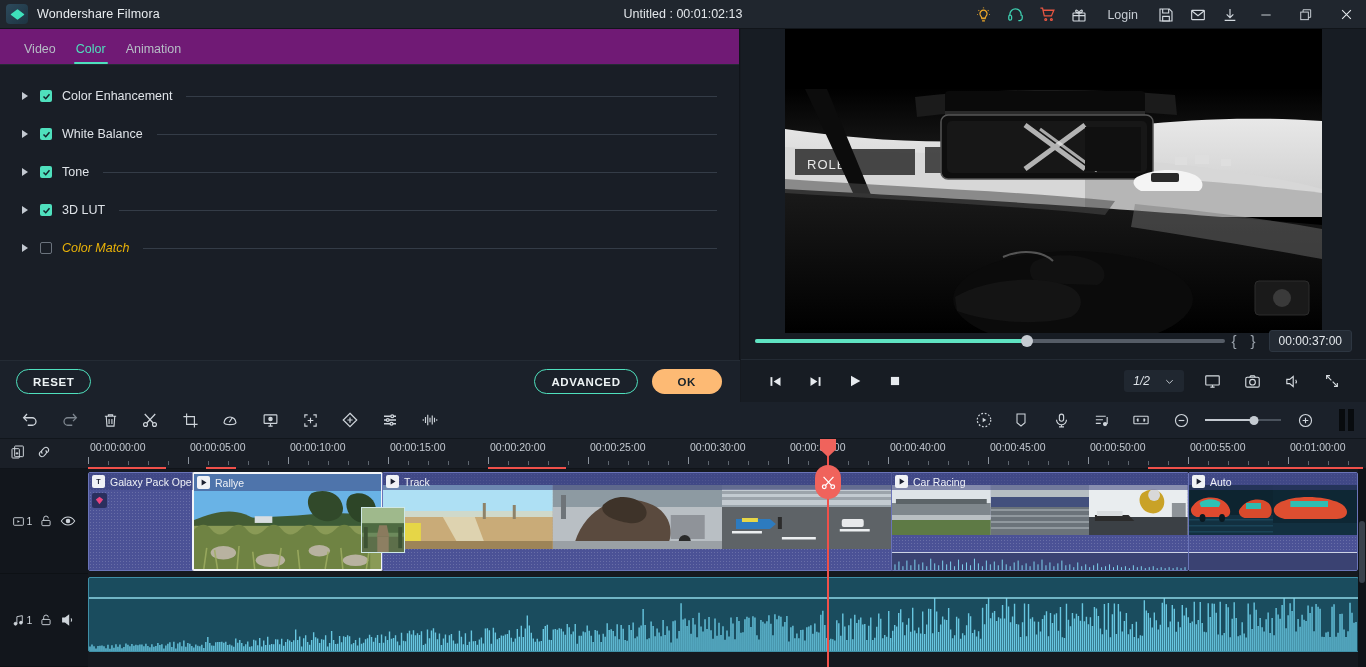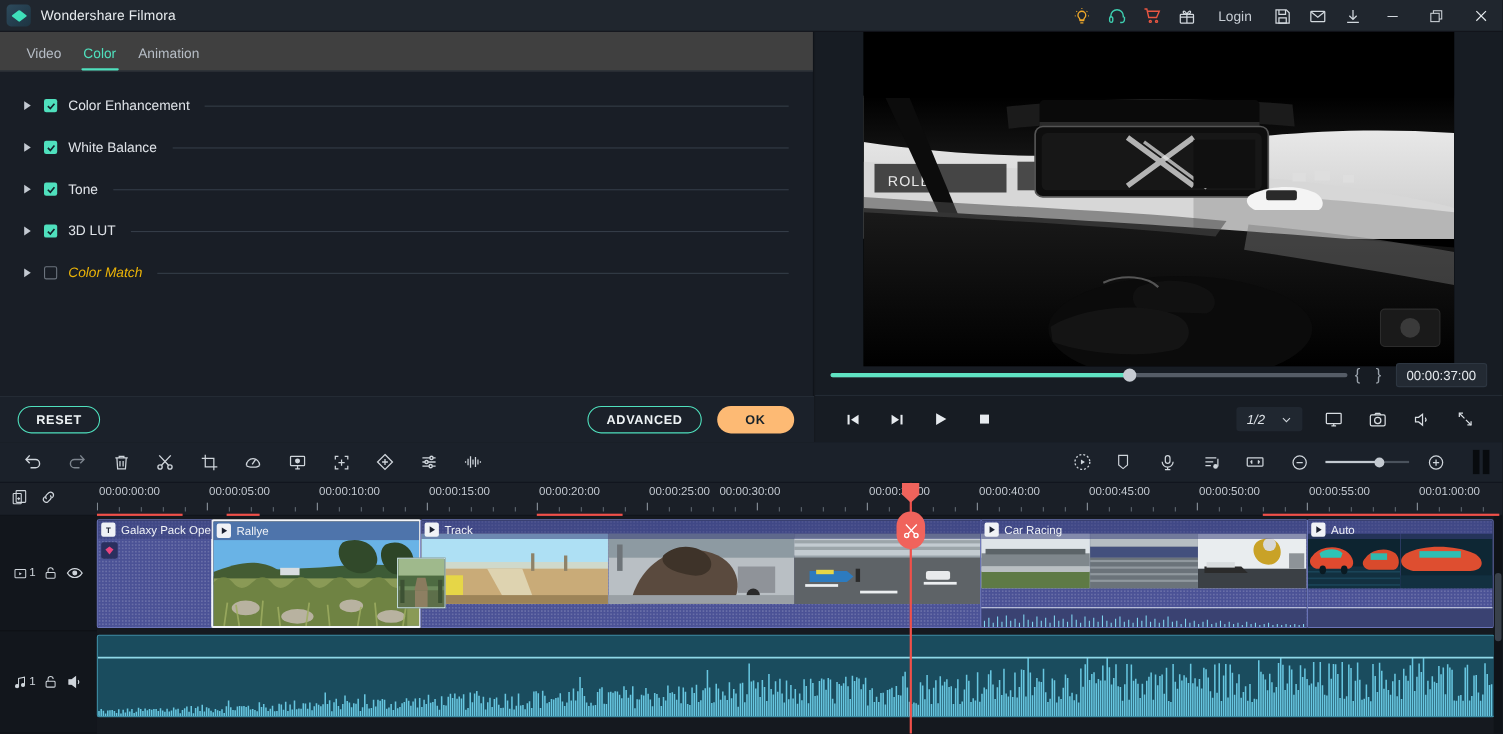--- a/index.html
+++ b/index.html
@@ -49,21 +49,21 @@
   .tb-btn.wide { width: 40px; }
 
   
   .leftpanel {
     position: absolute; left: 0; top: 29px; width: 740px; height: 373px;
     background: #191e26;
     border-right: 1px solid #10141a;
   }
   .tabs {
     height: 36px; display: flex; align-items: flex-end; padding-left: 14px;
-    border-bottom: 1px solid #242b34; background: #404040;
+    border-bottom: 1px solid #242b34; background: #701a75;
   }
   .tab {
     font-size: 12.5px; color: #b6bdc6; padding: 0 10px 8px 10px; position: relative;
     cursor: default;
   }
   .tab.active { color: #4fe0bd; }
   .tab.active::after {
     content: ""; position: absolute; left: 8px; right: 8px; bottom: 0;
     height: 2px; background: #4fe0bd; border-radius: 1px;
   }
@@ -258,20 +258,21 @@
 </head>
 <body>
 
 <div class="app">
 
   <div class="titlebar">
     <div class="logo-box">
       <div class="logo-diamond"></div>
     </div>
     <div class="app-name">Wondershare Filmora</div>
+    <div class="proj-title">Untitled : 00:01:02:13</div>
 
     <div class="tb-right">
       <div class="tb-btn">
         <svg width="17" height="17" viewBox="0 0 24 24" fill="none" stroke="#f0a92a" stroke-width="1.7">
           <path d="M9 18h6M10 21h4M12 2v1M5 6l.8.8M19 6l-.8.8M4 12H3M21 12h-1"></path>
           <path d="M8.5 14.5A5 5 0 1 1 15.5 14.5c-.6.7-.9 1.4-1 2.5h-5c-.1-1.1-.4-1.8-1-2.5z"></path>
         </svg>
       </div>
       <div class="tb-btn">
         <svg width="17" height="17" viewBox="0 0 24 24" fill="none" stroke="#3ecfb0" stroke-width="1.8">
@@ -712,21 +713,21 @@
           <div class="rtick minor" style="left: 440px;"></div>
           <div class="rtick minor" style="left: 460px;"></div>
           <div class="rtick minor" style="left: 480px;"></div>
           <div class="rtick" style="left: 500px;"></div>
           <div class="rlabel" style="left: 500px;">00:00:25:00</div>
           <div class="rtick minor" style="left: 520px;"></div>
           <div class="rtick minor" style="left: 540px;"></div>
           <div class="rtick minor" style="left: 560px;"></div>
           <div class="rtick minor" style="left: 580px;"></div>
           <div class="rtick" style="left: 600px;"></div>
-          <div class="rlabel" style="left: 564px;">00:00:30:00</div>
+          <div class="rlabel" style="left: 600px;">00:00:30:00</div>
           <div class="rtick minor" style="left: 620px;"></div>
           <div class="rtick minor" style="left: 640px;"></div>
           <div class="rtick minor" style="left: 660px;"></div>
           <div class="rtick minor" style="left: 680px;"></div>
           <div class="rtick" style="left: 700px;"></div>
           <div class="rlabel" style="left: 700px;">00:00:35:00</div>
           <div class="rtick minor" style="left: 720px;"></div>
           <div class="rtick minor" style="left: 740px;"></div>
           <div class="rtick minor" style="left: 760px;"></div>
           <div class="rtick minor" style="left: 780px;"></div>

